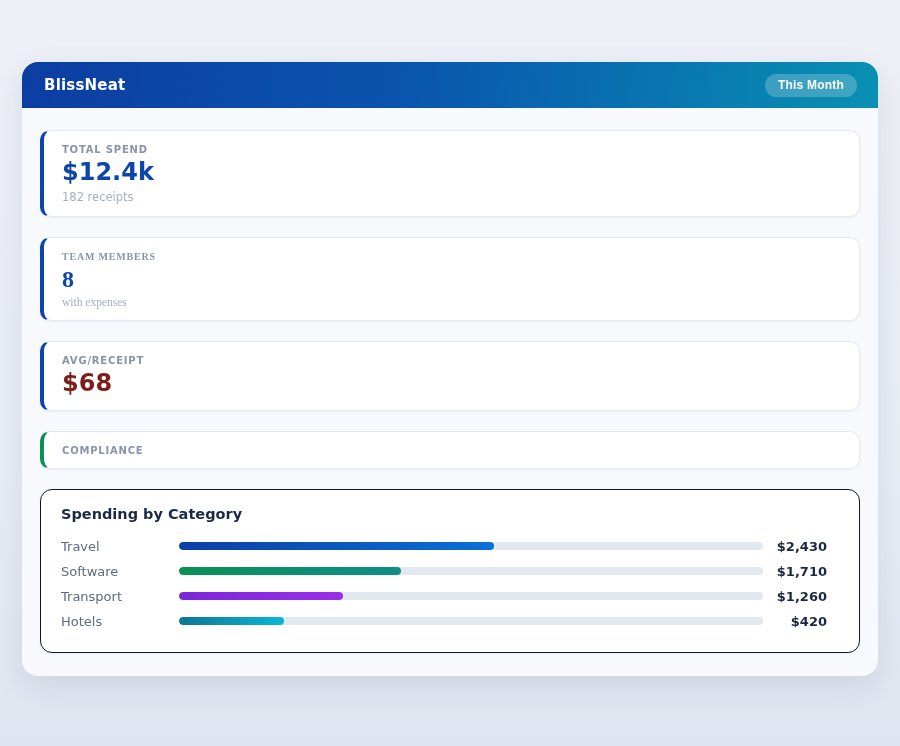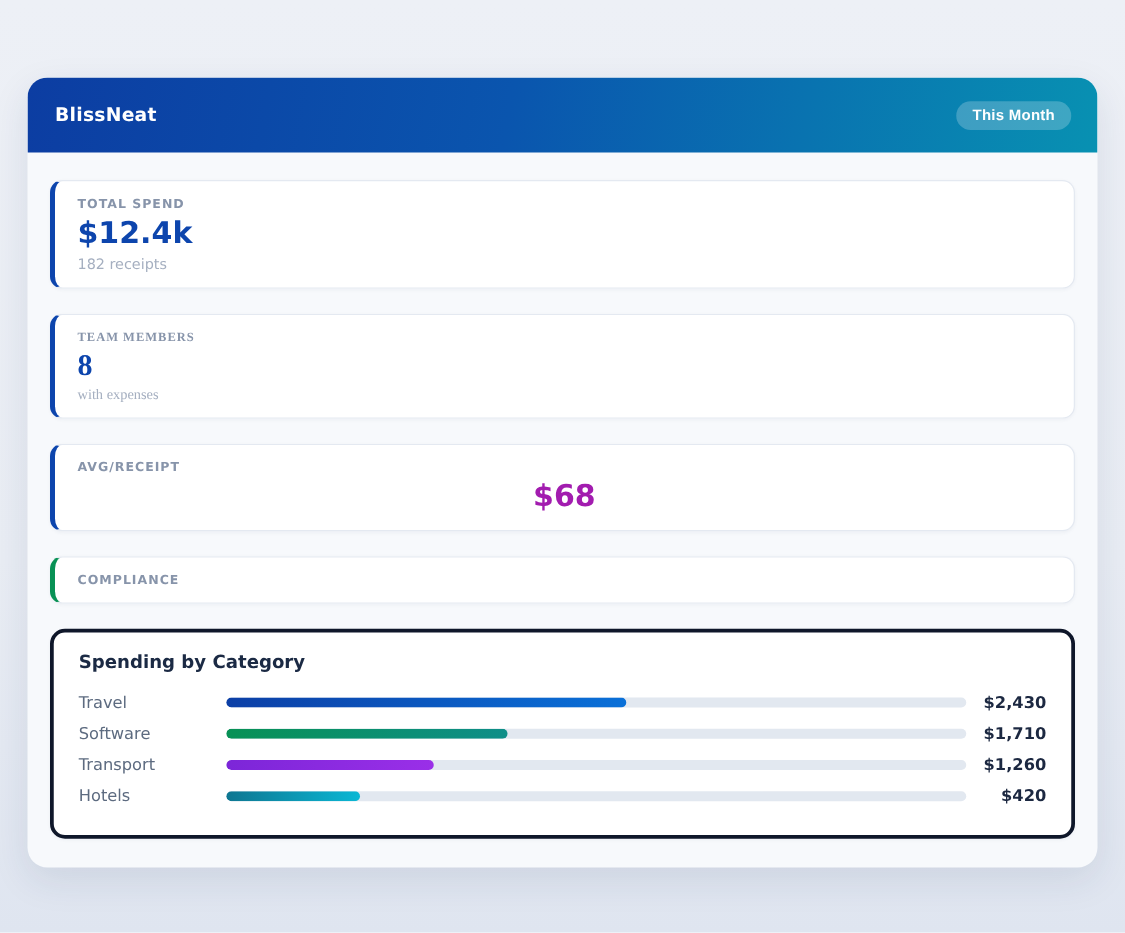--- a/index.html
+++ b/index.html
@@ -15,21 +15,21 @@
   .app-container {
     position: absolute;
     left: 22px; top: 62px;
     width: 856px;
     background: #f7f9fc;
     border-radius: 16px;
     box-shadow: 0 10px 30px rgba(30,50,90,0.10);
     overflow: hidden;
   }
   .app-header {
-    height: 60px;
+    height: 46px;
     background: linear-gradient(100deg, #0c3da2 0%, #0a55ae 45%, #0891b2 100%);
     display: flex;
     align-items: center;
     justify-content: space-between;
     padding: 0 21px 0 22px;
   }
   .app-title {
     color: #ffffff;
     font-size: 15px;
     font-weight: bold;
@@ -72,23 +72,23 @@
   }
   .stat-sub {
     font-size: 11.5px;
     color: #a5afc0;
     margin-top: 3px;
   }
   .stat-sub:empty { display: none; }
 
   .chart-card {
     background: #ffffff;
-    border: 3px solid #0f172a;
+    border: 1px solid #0f172a;
     border-radius: 12px;
-    padding: 16px 20px 18px 20px;
+    padding: 16px 32px 18px 20px;
     margin-top: 20px;
     box-shadow: 0 1px 3px rgba(30,50,90,0.05);
   }
   .chart-title {
     font-size: 14.5px;
     font-weight: bold;
     color: #1b2a44;
     margin-bottom: 12px;
   }
   .chart-row {
@@ -141,21 +141,21 @@
     </div>
 
     <div class="stat-card" style="border-left-color: rgb(13, 69, 173); font-family: Liberation Serif, serif;">
       <div class="stat-label">TEAM MEMBERS</div>
       <div class="stat-value" style="color: rgb(13, 69, 173);">8</div>
       <div class="stat-sub">with expenses</div>
     </div>
 
     <div class="stat-card" style="border-left-color: rgb(13, 69, 173);">
       <div class="stat-label">AVG/RECEIPT</div>
-      <div class="stat-value" style="color: #a21caf; text-align: center;">$68</div>
+      <div class="stat-value" style="color: #7f1d1d;">$68</div>
 
     </div>
 
     <div class="stat-card" style="border-left-color: rgb(8, 145, 85);">
       <div class="stat-label">COMPLIANCE</div>
 
     </div>
 
     <div class="chart-card">
       <div class="chart-title">Spending by Category</div>

